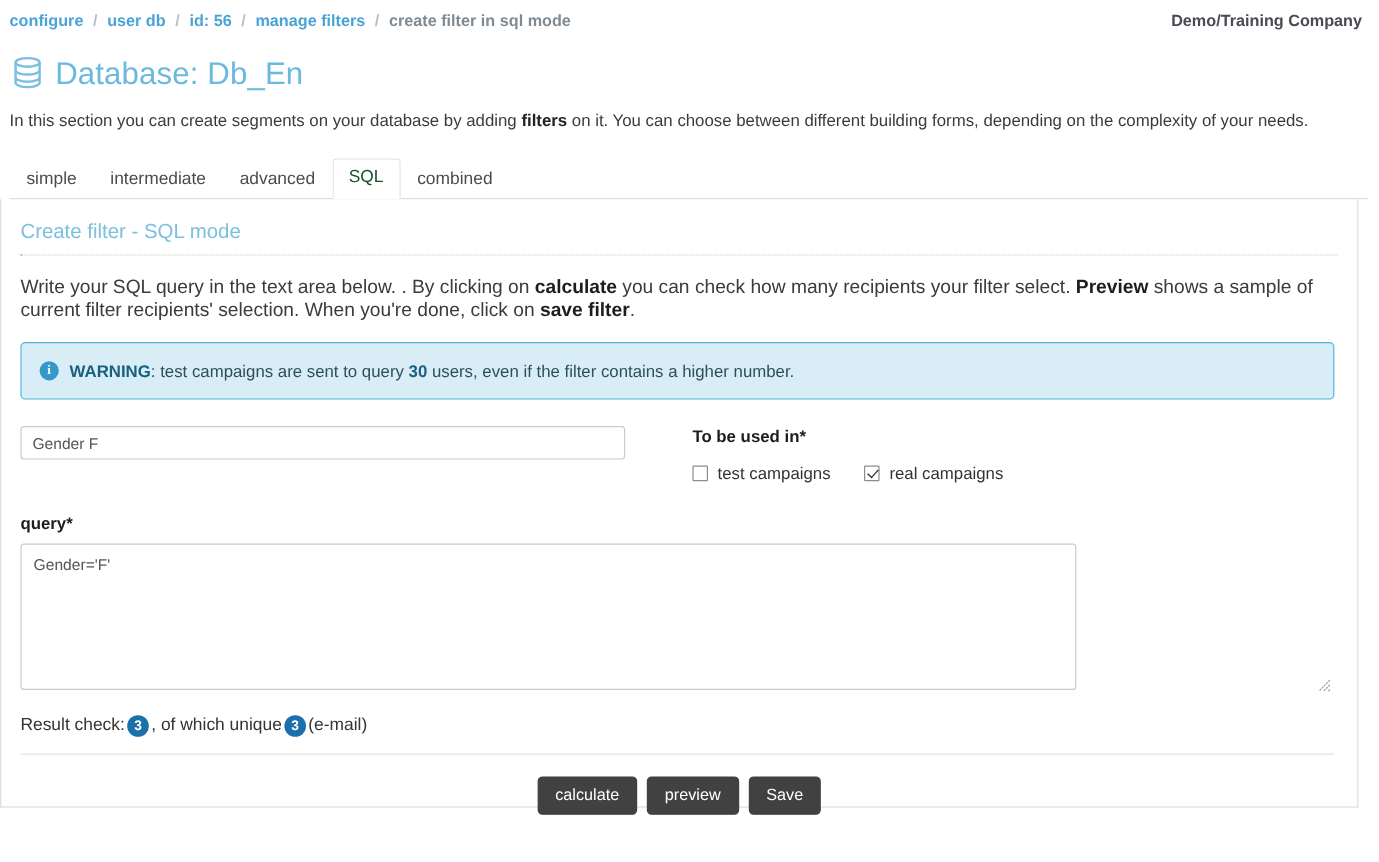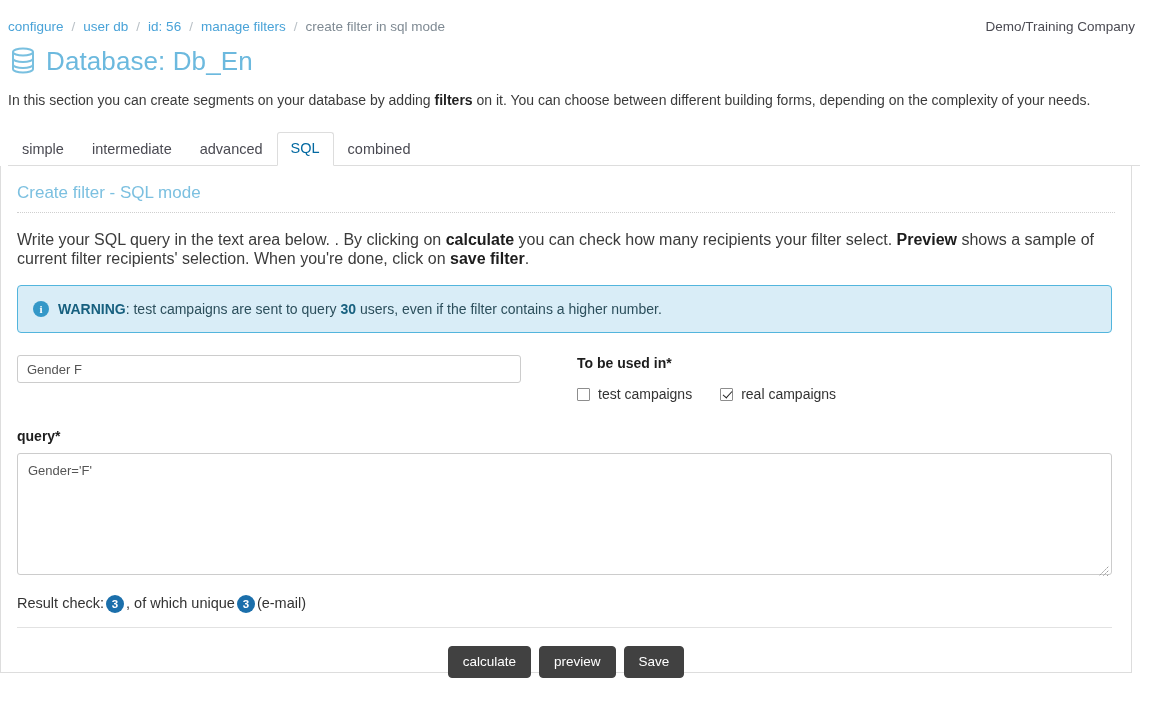--- a/index.html
+++ b/index.html
@@ -12,24 +12,25 @@
     font-family: "Liberation Sans", sans-serif;
     color: #333333;
     overflow: hidden;
   }
 
   .page { position: relative; width: 1149px; height: 718px; }
 
   
   .topbar {
     display: flex;
-    align-items: flex-end;
+    align-items: flex-start;
     justify-content: space-between;
     padding: 10px 14px 0 8px;
     height: 34px;
+    font-weight: bold;
   }
   .breadcrumb { display: flex; align-items: center; font-size: 13.5px; }
   .breadcrumb .crumb {
     color: #4aa3d8;
     text-decoration: none;
     cursor: pointer;
   }
   .breadcrumb .crumb.current { color: #7f8a93; cursor: default; }
   .breadcrumb .sep { color: #b9c0c6; margin: 0 8px; }
   .company { font-size: 13.5px; color: #4a4a52; }
@@ -75,21 +76,21 @@
     color: #4a4a52;
     cursor: pointer;
     border: 1px solid transparent;
     border-bottom: none;
     line-height: 17px;
     position: relative;
     top: 1px;
     background: transparent;
   }
   .tab.active {
-    color: #0369a1;
+    color: #14532d;
     background: #ffffff;
     border: 1px solid #dddddd;
     border-bottom: 1px solid #ffffff;
     border-radius: 3px 3px 0 0;
   }
 
   
   .panel {
     margin-left: 0;
     width: 1132px;
@@ -197,21 +198,21 @@
     left: 3.5px; top: 0px;
     width: 4px; height: 8px;
     border: solid #222;
     border-width: 0 1.6px 1.6px 0;
     transform: rotate(42deg);
   }
 
   .query-block { margin-top: 26px; }
   .textarea-wrap { position: relative; width: 1095px; }
   .query-area {
-    width: 1095px;
+    width: 880px;
     height: 122px;
     border: 1px solid #cccccc;
     border-radius: 3px;
     padding: 8px 10px;
     font-size: 13px;
     color: #555555;
     font-family: "Liberation Sans", sans-serif;
     resize: none;
     background: #ffffff;
     line-height: 17px;

